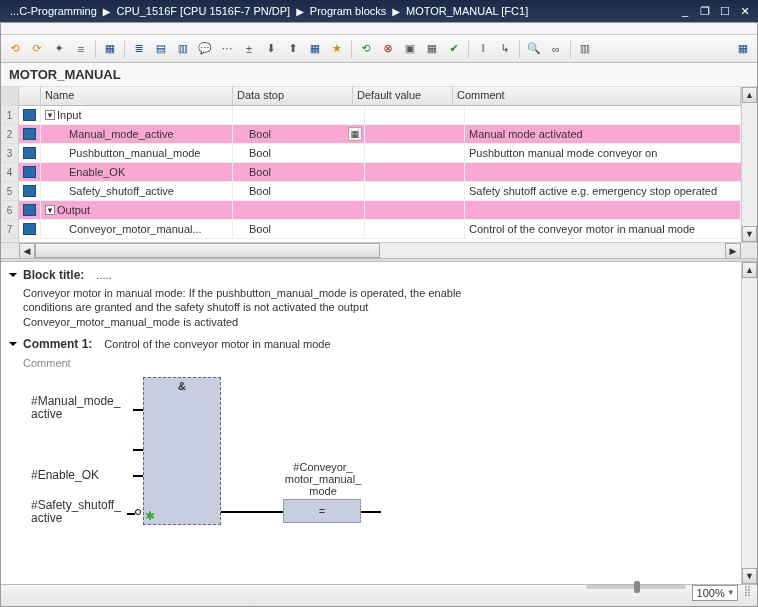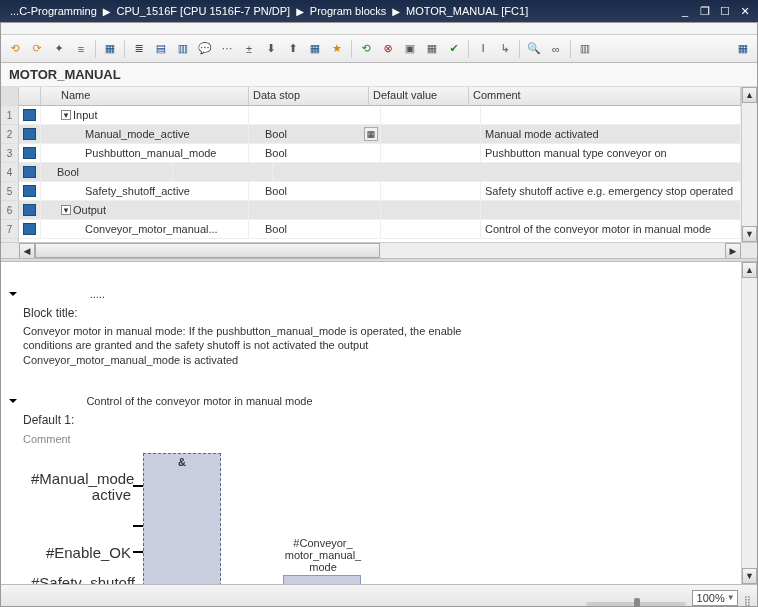--- a/index.html
+++ b/index.html
@@ -28,27 +28,27 @@
   
   .var-table-wrap { display: flex; background:#fff; height: 155px; }
   .rownums { width: 18px; background:#e8e8e8; border-right:1px solid #ccc; }
   .rownums div { height: 19px; border-bottom:1px solid #ddd; text-align:center; font-size:10px; color:#666; line-height:19px; }
   .rownums .hdr { background:#e0e0e0; }
   
   .var-table { flex:1; overflow:hidden; }
   .var-header { display:flex; background: linear-gradient(to bottom,#f5f5f5,#e5e5e5); border-bottom:1px solid #bbb; height:19px; }
   .var-header > div { border-right:1px solid #ccc; padding:2px 4px; font-size:11px; color:#333; }
   .col-icon { width: 22px; }
-  .col-name { width: 192px; margin-left: 16px; }
+  .col-name { width: 192px; }
   .col-type { width: 120px; }
   .col-default { width: 100px; }
   .col-comment { flex:1; }
   
   .var-row { display:flex; height:19px; border-bottom:1px solid #eee; align-items:center; }
-  .var-row.alt { background:#e5e5e5; }
+  .var-row.alt { background:#f9a8d4; }
   .var-row > div { border-right:1px solid #eee; padding:0 4px; font-size:11px; overflow:hidden; white-space:nowrap; height:100%; display:flex; align-items:center; }
   .param-icon { width:14px; height:12px; background:#2a6aa8; border:1px solid #1a4a7a; display:inline-block; position:relative; }
   .tree-toggle { width:10px; height:10px; border:1px solid #888; display:inline-flex; align-items:center; justify-content:center; font-size:9px; margin-right:2px; background:#fff; }
   .cell-with-btn { position:relative;margin-left:12px; }
   .mini-btn { position:absolute; right:2px; top:2px; width:14px; height:14px; border:1px solid #aaa; background:#f0f0f0; font-size:9px; display:flex; align-items:center; justify-content:center; }
   
   .right-scroll { width: 16px; background:#e8e8e8; border-left:1px solid #ccc; display:flex; flex-direction:column; }
   .scroll-btn { height:16px; border:1px solid #aaa; background:linear-gradient(#f5f5f5,#ddd); font-size:9px; display:flex; align-items:center; justify-content:center; cursor:pointer; }
   .scroll-track { flex:1; background:#eee; }
   
@@ -57,39 +57,39 @@
   .h-scroll .thumb { position:absolute; left:0; top:0; width:50%; height:100%; background:linear-gradient(#f5f5f5,#ddd); border:1px solid #aaa; }
   
   .splitter { height:4px; background:#dcdcdc; border-top:1px solid #bbb; border-bottom:1px solid #bbb; cursor:row-resize; }
   
   .lower { flex:1; display:flex; background:#fff; overflow:hidden; }
   .lower-content { flex:1; padding: 4px 8px; overflow:hidden; }
   .lower-right-scroll { width:16px; background:#e8e8e8; border-left:1px solid #ccc; display:flex; flex-direction:column; }
   
   .section-head { display:flex; align-items:center; gap:6px; padding:2px 0; }
   .section-head .tri { width:0; height:0; border:4px solid transparent; border-top-color:#000; margin-top:4px; }
-  .section-head .title { font-weight:normal; font-size:12px;margin-top:38px; }
+  .section-head .title { font-weight:bold; font-size:12px; }
   .section-head .rest { font-size:11px; color:#333; margin-left:6px; }
   
   .desc { font-size:11px; color:#333; padding:2px 0 6px 14px; line-height:1.3; }
   
   .comment-label { color:#888; font-size:11px; padding:4px 0 8px 14px; }
   
   .fbd-canvas { position:relative; height:170px; margin-left:14px; }
-  .fbd-label { position:absolute; font-size:15px; text-align:right; width:100px; line-height:1.1; }
+  .fbd-label { position:absolute; font-size:12px; width:100px; line-height:1.1; }
   .and-block { position:absolute; left:120px; top:0; width:78px; height:148px; background:#c8cee0; border:1px dashed #5a6a8a; display:flex; flex-direction:column; align-items:center; }
   .and-block .sym { font-weight:bold; padding:2px 0; }
   .pin { position:absolute; width:10px; height:2px; background:#000; }
   .pin-dot { position:absolute; width:6px; height:6px; border:1px solid #000; border-radius:50%; background:#fff; }
   .assign-block { position:absolute; left:260px; top:110; width:78px; height:24px; background:#c8cee0; border:1px solid #8a9ab8; display:flex; align-items:center; justify-content:center; top:122px; }
   .out-label { position:absolute; left:250px; top:84px; width:100px; text-align:center; font-size:11px; line-height:1.1; }
   .wire { position:absolute; background:#000; height:2px; }
   .green-star { color:#3aaa3a; font-size:12px; }
   
-  .status-bar { height:22px; background:linear-gradient(#f5f5f5,#e5e5e5); border-top:1px solid #bbb; display:flex; align-items:flex-end; padding:0 6px; gap:6px; justify-content:flex-end; }
+  .status-bar { height:22px; background:linear-gradient(#f5f5f5,#e5e5e5); border-top:1px solid #bbb; display:flex; align-items:flex-start; padding:0 6px; gap:6px; justify-content:flex-end; }
   .zoom-slider { width:100px; height:4px; background:#ccc; position:relative; border-radius:2px; }
   .zoom-thumb { position:absolute; left:48px; top:-4px; width:6px; height:12px; background:#888; border-radius:2px; }
   .zoom-box { border:1px solid #999; padding:1px 12px 1px 4px; background:#fff; font-size:11px; position:relative; }
   .zoom-box::after { content:'▼'; position:absolute; right:2px; top:2px; font-size:8px; color:#666; }
 </style>
 </head>
 <body>
 
 <div class="title-bar">
   <span class="crumb">...C-Programming</span>
@@ -192,25 +192,28 @@
           </div>
           <div class="var-row">
             <div class="col-icon">
               <span class="param-icon"></span>
             </div>
             <div class="col-name" style="padding-left: 28px; text-align: right;">
               <span>Pushbutton_manual_mode</span>
             </div>
             <div class="col-type cell-with-btn">Bool</div>
             <div class="col-default"></div>
-            <div class="col-comment">Pushbutton manual type conveyor on</div>
+            <div class="col-comment">Pushbutton manual mode conveyor on</div>
           </div>
           <div class="var-row alt">
             <div class="col-icon">
               <span class="param-icon"></span>
+            </div>
+            <div class="col-name" style="padding-left: 28px;">
+              <span>Enable_OK</span>
             </div>
             <div class="col-type cell-with-btn">Bool</div>
             <div class="col-default"></div>
           </div>
           <div class="var-row">
             <div class="col-icon">
               <span class="param-icon"></span>
             </div>
             <div class="col-name" style="padding-left: 28px;">
               <span>Safety_shutoff_active</span>
@@ -266,21 +269,21 @@
     <div class="lower-content">
       <div class="section-head">
         <div class="tri"></div>
         <span class="title">Block title:</span>
         <span class="rest">.....</span>
       </div>
       <div class="desc" id="block-desc">Conveyor motor in manual mode: If the pushbutton_manual_mode is operated, the enable<br>conditions are granted and the safety shutoff is not activated the output<br>Conveyor_motor_manual_mode is activated</div>
 
       <div class="section-head">
         <div class="tri"></div>
-        <span class="title">Default 1:</span>
+        <span class="title">Comment 1:</span>
         <span class="rest">Control of the conveyor motor in manual mode</span>
       </div>
       <div class="comment-label">Comment</div>
 
       <div class="fbd-canvas">
         <div class="and-block">
           <div class="sym">&amp;</div>
         </div>
         <div class="fbd-label" style="left:8px; top:18px" id="in0">#Manual_mode_<br>active</div>
         <div class="pin" style="left:110px; top:32px"></div>

